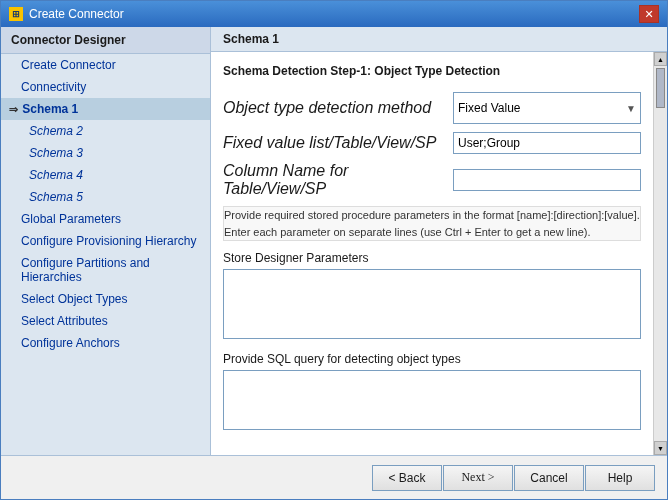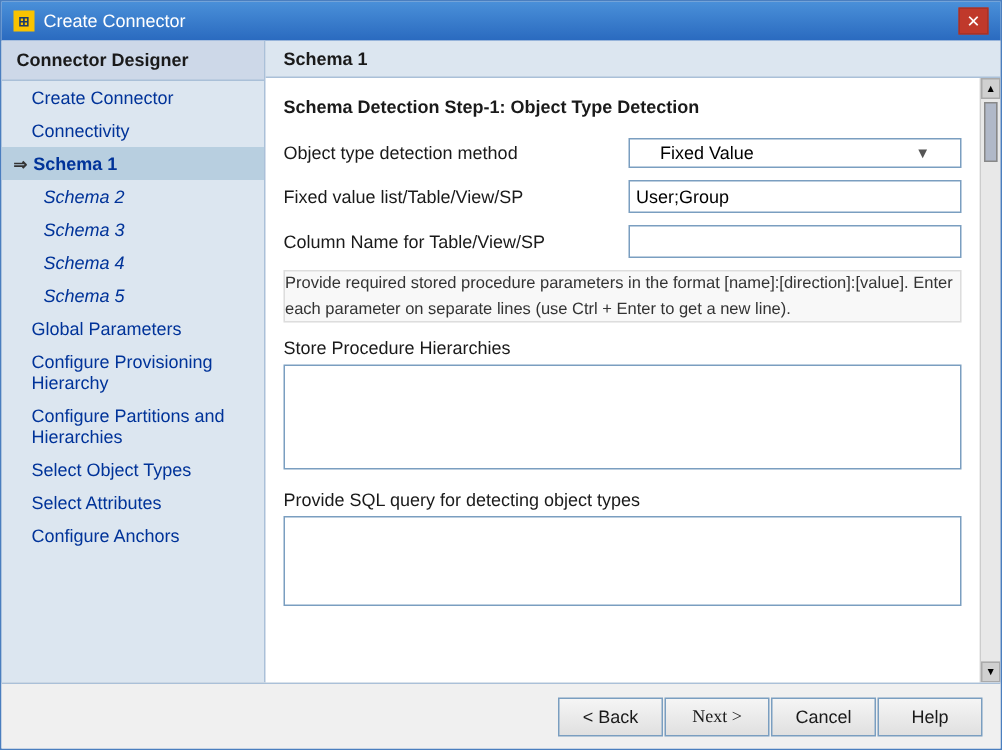--- a/index.html
+++ b/index.html
@@ -61,21 +61,21 @@
       cursor: pointer;
       font-size: 11px;
       border: 1px solid #a93226;
     }
     .content-area {
       display: flex;
       flex: 1;
       overflow: hidden;
     }
     .sidebar {
-      width: 176px;
+      width: 210px;
       background: #dce6f0;
       border-right: 1px solid #aac0d8;
       display: flex;
       flex-direction: column;
       flex-shrink: 0;
       overflow-y: auto;
     }
     .sidebar-header {
       padding: 6px 10px;
       font-weight: bold;
@@ -136,36 +136,37 @@
       color: #1a1a1a;
       margin-bottom: 14px;
     }
     .form-row {
       display: flex;
       align-items: center;
       margin-bottom: 8px;
     }
     .form-label {
       width: 230px;
-      font-size: 12px;
-      color: #1a1a1a;
-      flex-shrink: 0;
+      font-size: 16px;
+      color: #1a1a1a;
+      flex-shrink: 0;
+      font-style: italic;
     }
     .form-control {
       flex: 1;
       display: flex;
       align-items: center;
     }
     .dropdown {
       width: 100%;
-      height: 20px;
-      border: 1px solid #7a9ec0;
-      background: white;
-      font-size: 12px;
-      padding: 0 20px;
+      height: 32px;
+      border: 1px solid #7a9ec0;
+      background: white;
+      font-size: 12px;
+      padding: 0 4px;
       display: flex;
       align-items: center;
       justify-content: space-between;
       cursor: pointer;
     }
     .dropdown-arrow {
       font-size: 10px;
       color: #555;
     }
     .text-input {
@@ -335,21 +336,21 @@
             <div class="form-label">Column Name for Table/View/SP</div>
             <div class="form-control">
               <input class="text-input" type="text" value="" style="">
             </div>
           </div>
 
           
           <div class="info-text">Provide required stored procedure parameters in the format [name]:[direction]:[value]. Enter each parameter on separate lines (use Ctrl + Enter to get a new line).</div>
 
           
-          <div class="section-label">Store Procedure Hierarchies</div>
+          <div class="section-label">Store Designer Parameters</div>
           <textarea class="text-area" style=""></textarea>
 
           
           <div class="sql-section-label">Provide SQL query for detecting object types</div>
           <textarea class="sql-text-area" style=""></textarea>
         </div>
 
         <div class="scrollbar-track">
           <div class="scrollbar-btn">▲</div>
           <div class="scrollbar-thumb"></div>

